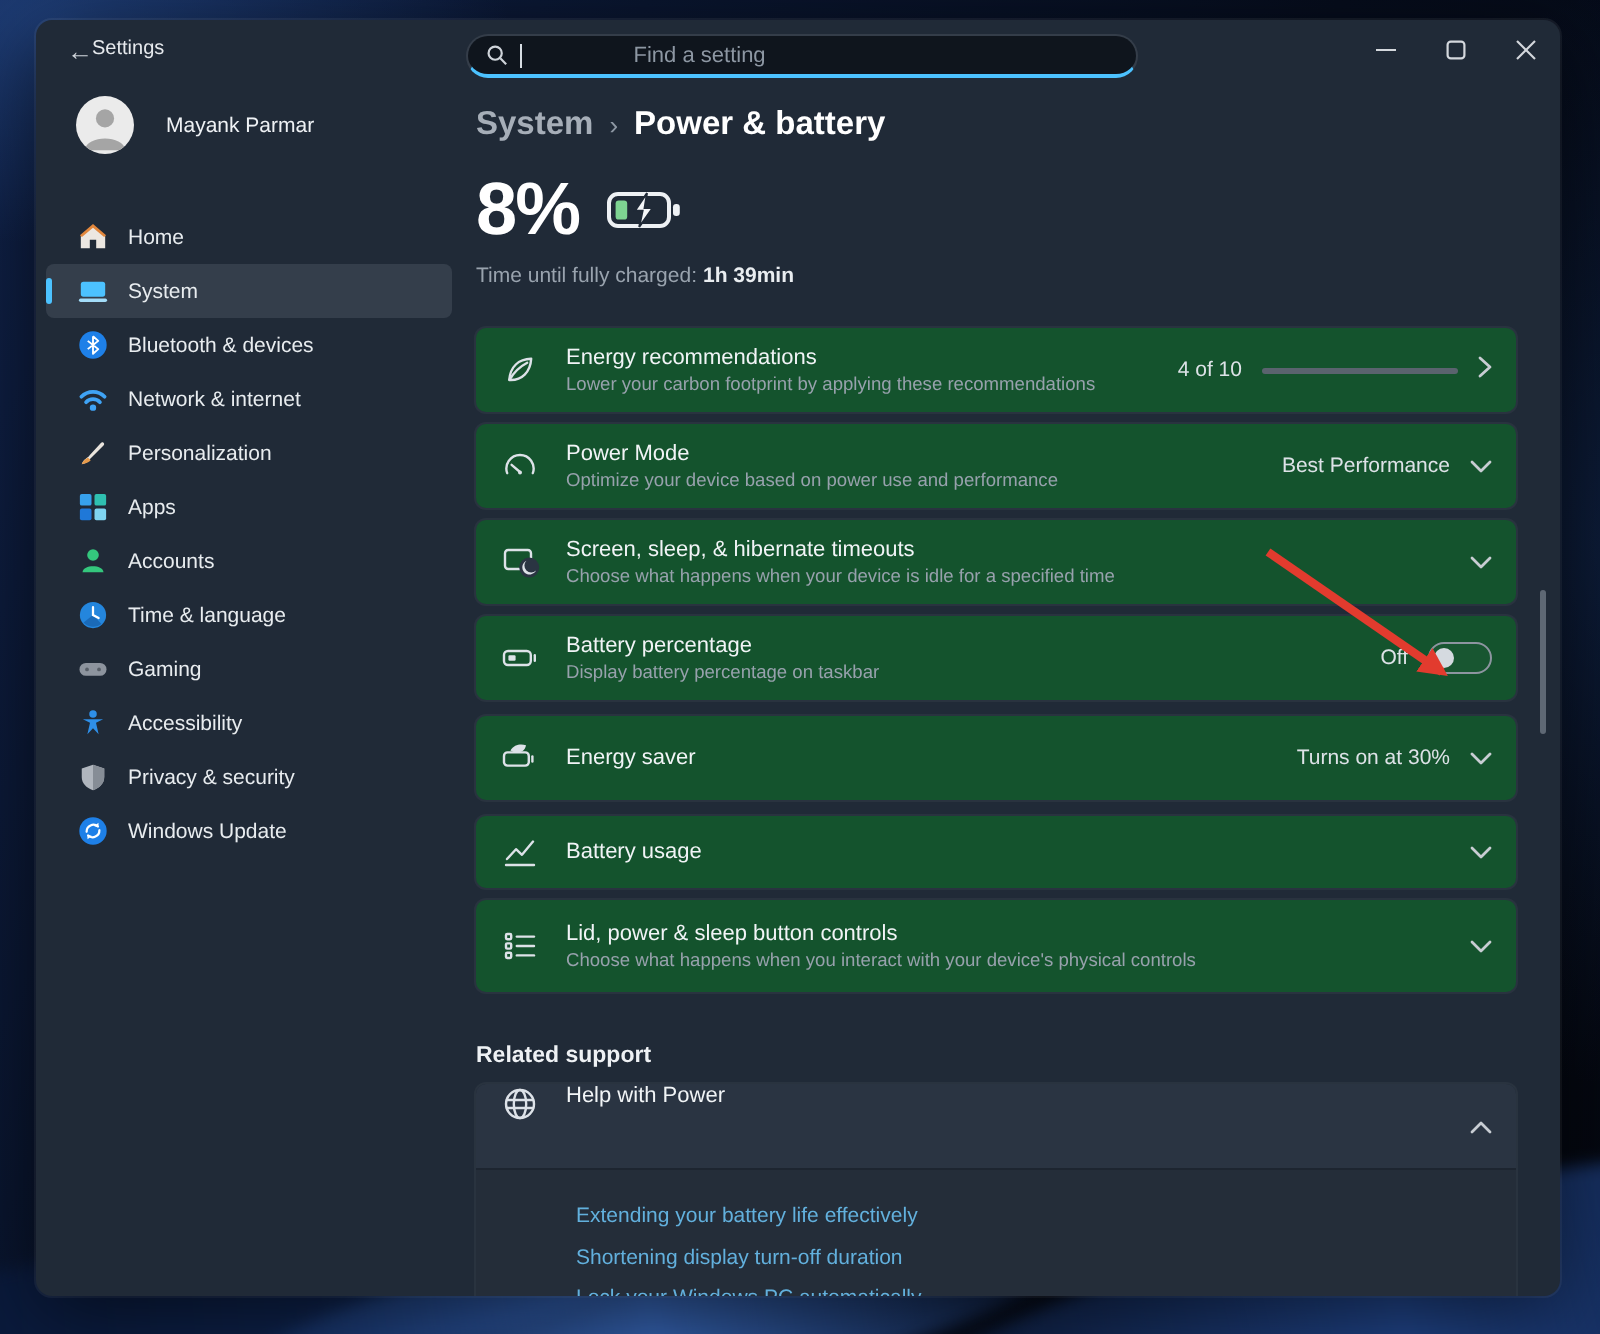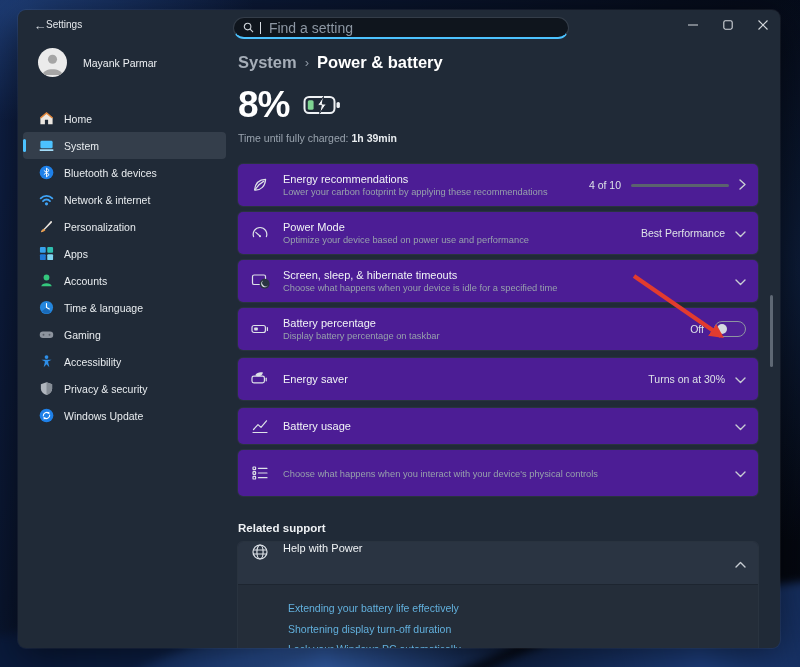--- a/index.html
+++ b/index.html
@@ -35,21 +35,21 @@
   .cap-btn svg{stroke:#d4d8dd;stroke-width:1.1;fill:none;}
 
   
   .searchbox{
     position:absolute;left:215px;top:7px;width:336px;height:22px;box-sizing:border-box;
     background:#0f151d;border:1px solid #343d49;border-bottom:2px solid #4cc2ff;border-radius:12px;
     display:flex;align-items:center;padding:0 9px;gap:6px;
   }
   .searchbox svg{flex:0 0 auto;}
   .caret{width:1px;height:12px;background:#d7dde3;}
-  .search-input{background:transparent;border:none;outline:none;color:#e6e9ed;font-size:14px;width:100%;font-family:inherit;}
+  .search-input{background:transparent;border:none;outline:none;color:#e6e9ed;font-size:11px;width:100%;font-family:inherit;margin-left:48px;}
   .search-input::placeholder{color:#8d97a3;}
 
   
   .sidebar{position:absolute;left:0;top:30px;width:213px;bottom:0;}
   .profile{position:absolute;left:20px;top:8px;display:flex;align-items:center;gap:16px;}
   .profile-name{font-size:10.5px;color:#eef1f4;}
   .nav{position:absolute;left:5px;right:5px;top:65px;}
   .nav-item{position:relative;height:27px;display:flex;align-items:center;gap:10px;padding-left:15px;border-radius:4px;font-size:10.5px;color:#e8ecef;}
   .nav-item.selected{background:#343e4b;}
   .nav-item.selected::before{content:"";position:absolute;left:0;top:7px;width:3px;height:13px;border-radius:2px;background:#4cc2ff;}
@@ -60,21 +60,21 @@
   .breadcrumb{margin-top:13px;font-size:16.5px;font-weight:600;display:flex;align-items:center;}
   .bc-parent{color:#a6aeb8;}
   .bc-sep{color:#8d97a3;font-size:13px;margin:0 8px;font-weight:400;}
   .bc-current{color:#ffffff;}
   .hero{margin-top:12px;display:flex;align-items:center;gap:14px;height:42px;}
   .pct{font-size:37px;font-weight:600;color:#fff;letter-spacing:-1px;}
   .charge-time{margin-top:6px;font-size:10.5px;color:#99a3ae;}
   .charge-time b{color:#e9edf0;font-weight:700;margin-left:3px;}
 
   .cards{margin-top:20px;}
-  .card{position:relative;display:flex;align-items:center;background:#4c1d95;border-radius:5px;
+  .card{position:relative;display:flex;align-items:center;background:#14532d;border-radius:5px;
     padding:0 12px;box-shadow:0 0 0 1px rgba(255,255,255,.045);margin-top:6px;}
   .card.first{margin-top:0;}
   .card.h42{height:42px;} .card.h36{height:36px;} .card.h46{height:46px;}
   .card.gap8{margin-top:8px;}
   .card-ic{width:20px;height:20px;flex:0 0 auto;}
   .card-ic svg{stroke:#dde2e8;fill:none;stroke-width:1.2;stroke-linecap:round;stroke-linejoin:round;}
   .card-text{margin-left:13px;min-width:0;}
   .card-title{font-size:11px;color:#f1f4f6;}
   .card-sub{font-size:9.3px;color:#97a1ac;margin-top:2.5px;white-space:nowrap;}
   .card-right{position:absolute;right:12px;top:0;bottom:0;display:flex;align-items:center;gap:10px;}
@@ -403,20 +403,21 @@
       <div class="card h46">
         <span class="card-ic"><svg width="20" height="20" viewBox="0 0 20 20">
               <rect x="3" y="4" width="2.6" height="2.6" rx="0.6"></rect>
               <path d="M8.4 5.3 H17"></path>
               <rect x="3" y="8.7" width="2.6" height="2.6" rx="0.6"></rect>
               <path d="M8.4 10 H17"></path>
               <rect x="3" y="13.4" width="2.6" height="2.6" rx="0.6"></rect>
               <path d="M8.4 14.7 H17"></path>
             </svg></span>
         <div class="card-text">
+          <div class="card-title">Lid, power &amp; sleep button controls</div>
           <div class="card-sub">Choose what happens when you interact with your device's physical controls</div>
         </div>
         <div class="card-right">
           <span class="chev"><svg width="11" height="7" viewBox="0 0 11 7">
                 <path d="M1 1 L5.5 5.5 L10 1"></path>
               </svg></span>
         </div>
       </div>
     </div>
 

